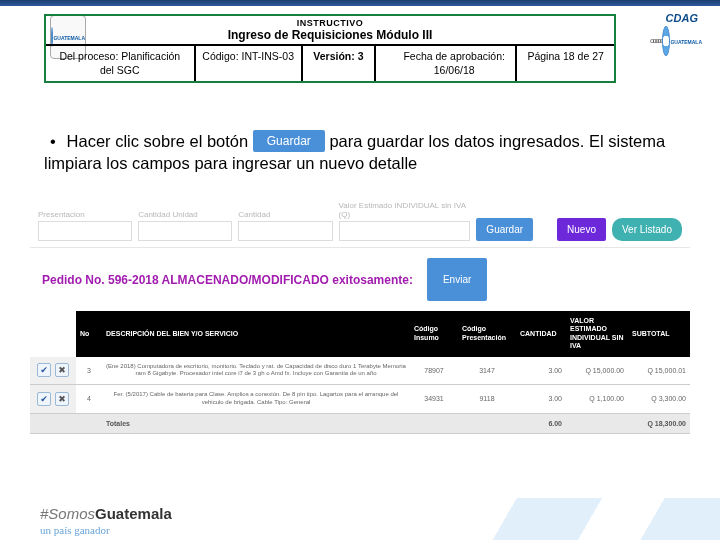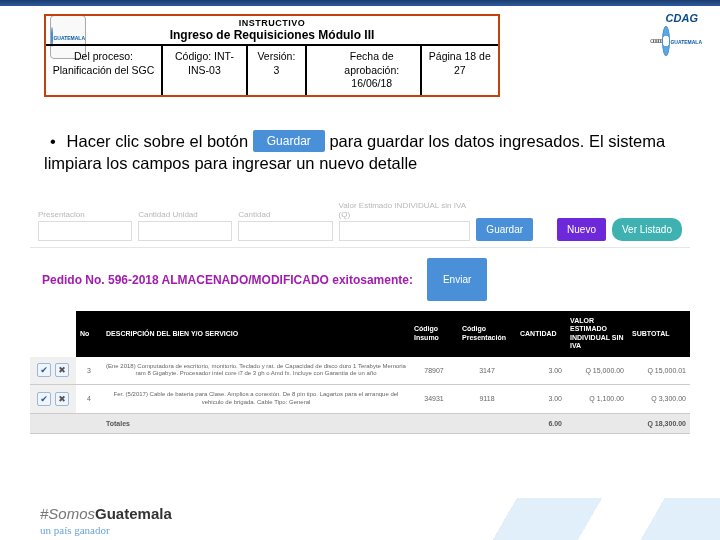--- a/index.html
+++ b/index.html
@@ -1,25 +1,25 @@
 <!DOCTYPE html>
 <html><head>
 <meta charset="utf-8">
 <style>
   * { box-sizing: border-box; margin: 0; padding: 0; }
   body { width: 720px; height: 540px; background: #fff; font-family: Arial, sans-serif; position: relative; overflow: hidden; }
   .slide-border { position:absolute; top:0; left:0; right:0; height:6px; background:linear-gradient(to bottom,#1b3d6e,#2e5a9e);}
-  .header-box { position:absolute; top:14px; left:44px; width:456px; border:2px solid #c2410c; }
+  .header-box { position:absolute; top:14px; left:44px; width:572px; border:2px solid #15803d; }
   .header-row1 { border-bottom:2px solid #000; text-align:center; padding:2px 4px; }
   .instr { font-size:9px; font-weight:bold; letter-spacing:0.5px; }
   .subtitle { font-size:12px; font-weight:bold; }
   .header-row2 { display:flex; }
   .hcell { border-right:2px solid #000; padding:4px 6px; font-size:10.5px; text-align:center; line-height:1.3; }
   .hcell:last-child { border-right:none; }
-  .hc1{ flex:1.6;} .hc2{flex:1.1;} .hc3{flex:0.7;} .hc4{flex:1.3;padding-left:23px;} .hc5{flex:1.0;}
+  .hc1{ flex:1.6;} .hc2{flex:1.1;} .hc3{flex:0.7;font-weight:bold;} .hc4{flex:1.3;padding-left:23px;} .hc5{flex:1.0;}
   .logo-badge { width:36px; height:44px; border:1px solid #aaa; border-radius:4px; display:flex; flex-direction:row; align-items:center; justify-content:center; background:#f9f9f9; }
   .logo-flag { width:20px; height:20px; border-radius:50%; background:radial-gradient(circle at 50% 50%, #fff 0 35%, #5aa7e6 35% 100%); border:1px solid #4a8bc9; }
   .logo-gt { font-size:5px; color:#0b5aa6; font-weight:bold; margin-top:1px; }
   .logo-left { position:absolute; top:15px; left:50px; }
   .logo-right { position:absolute; top:10px; right:18px; width:52px; height:62px; border:none; background:transparent; }
   .logo-right .logo-flag{width:30px;height:30px;}
   .logo-right .rings{ font-size:8px; color:#555; letter-spacing:-2px; margin-top:-2px;}
   .cdag-txt{ position:absolute; top:16px; left:58px; font-size:9px; font-weight:bold; font-style:italic; color:#0b4a8a;}
   .cdag-txt2{ position:absolute; top:12px; right:22px; font-size:11px; font-weight:bold; font-style:italic; color:#0b4a8a;}
 

